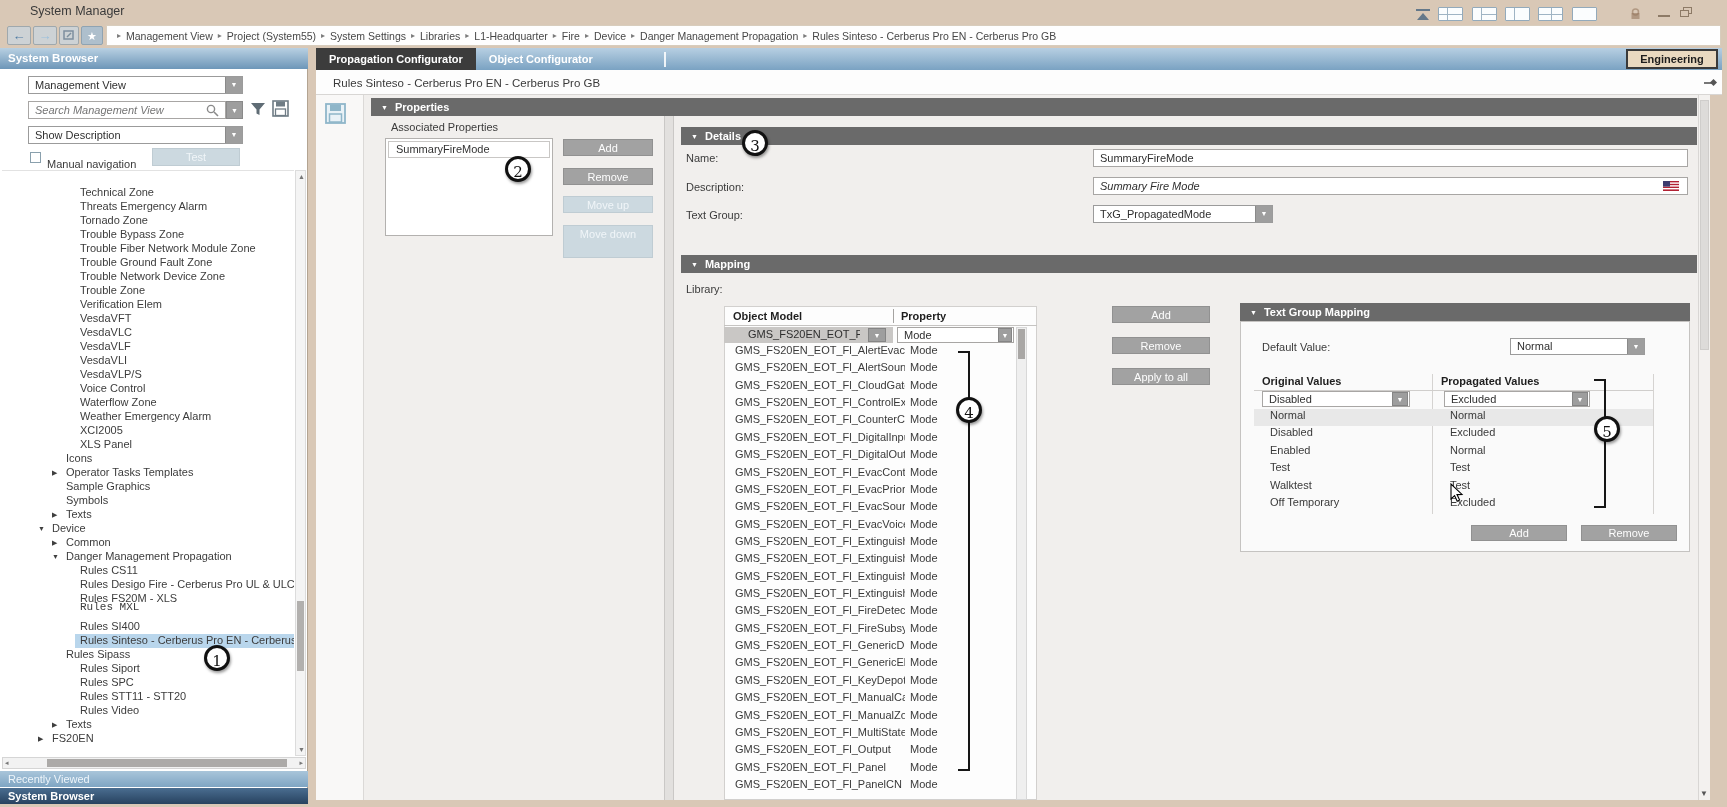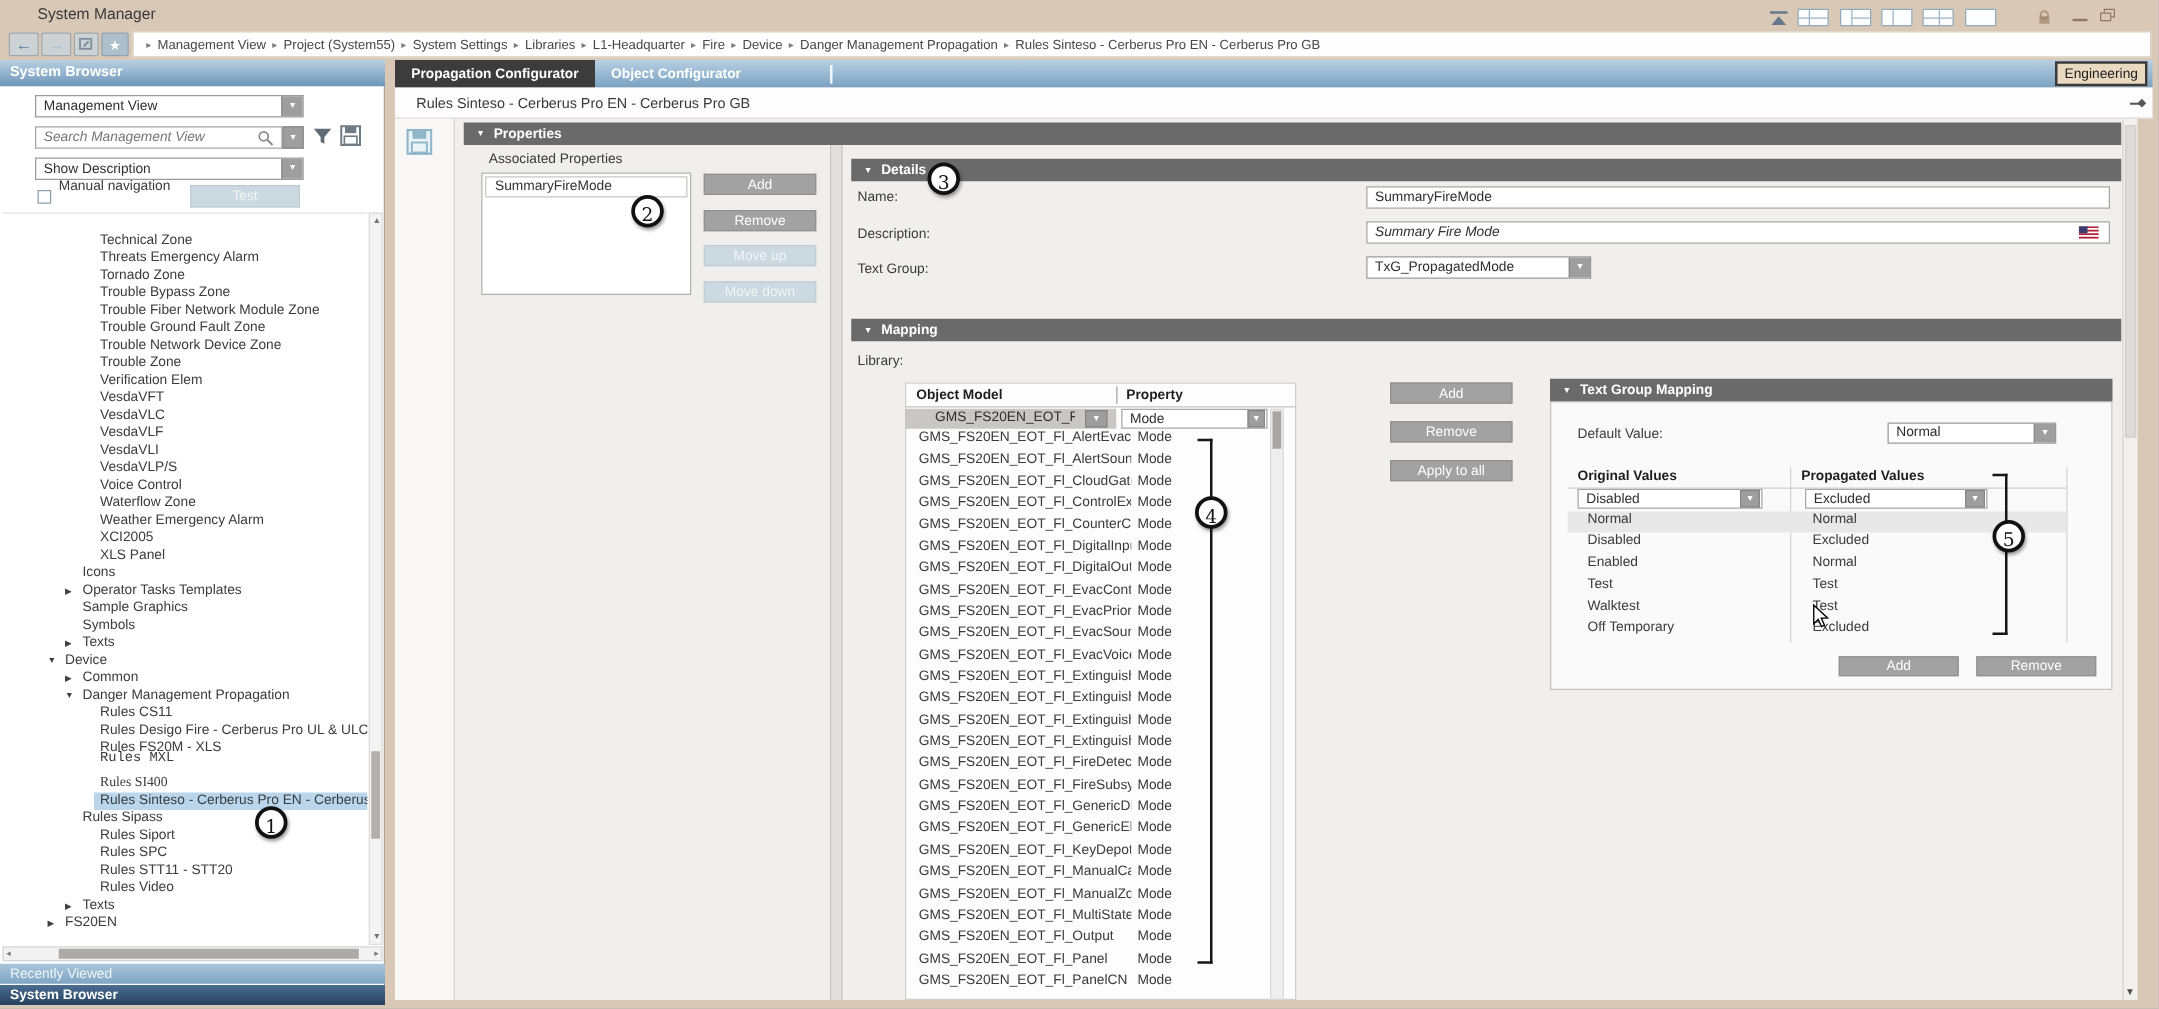--- a/index.html
+++ b/index.html
@@ -56,22 +56,22 @@
                 color:#eef5fa; font-size:11px; line-height:16px; padding-left:8px; }
   .bar-sysbrowser { left:0; top:788px; width:308px; height:16px; background:linear-gradient(#4a6d90,#27425f);
                 color:#fff; font-weight:bold; font-size:11px; line-height:16px; padding-left:8px; }
 
   
   .tabbar { left:316px; top:48px; width:1406px; height:22px; background:linear-gradient(#b7cfe2,#7aa2c2);
             display:flex; align-items:stretch; }
   .tab { font-size:11px; font-weight:bold; color:#fff; line-height:22px; padding:0 13px; white-space:nowrap; }
   .tab.active { background:#3c3c3c; }
   .tab-sep { width:2px; height:15px; background:rgba(255,255,255,.85); margin:4px 0 0 58px; }
-  .tab-eng { position:absolute; right:4px; top:1px; height:20px; width:74px; background:#e9d9c0;
-             border:2px solid #3a3a3a; color:#1d1d1d; font-weight:normal; font-size:11px; text-align:center;
+  .tab-eng { position:absolute; right:4px; top:1px; height:20px; width:92px; background:#e9d9c0;
+             border:2px solid #3a3a3a; color:#1d1d1d; font-weight:bold; font-size:11px; text-align:center;
              line-height:16px; }
   .title-row { left:316px; top:70px; width:1406px; height:25px; background:#fdfdfd; border-bottom:1px solid #d8d6d4; }
   .main-title { left:333px; top:77px; font-size:11.5px; color:#3a3a3a; }
   .left-strip { left:316px; top:95px; width:47px; height:705px; background:#f9f8f7; }
   .editor { left:363px; top:95px; width:1335px; height:705px; background:#f1efed; border-left:1px solid #dbd9d7; }
   .sec-header { position:absolute; height:18px; background:#6a6a6a; color:#fff; font-size:11px; font-weight:bold;
                 line-height:18px; }
   .sec-header .tri { font-size:7px; margin:0 7px 0 10px; position:relative; top:-1px; }
   .splitter { left:664px; top:116px; width:10px; height:684px; background:#e2e0de;
               border-left:1px solid #cac8c6; border-right:1px solid #cac8c6; }
@@ -211,21 +211,21 @@
     <rect x="4" y="1.5" width="9" height="5" fill="#6f7c85"></rect>
     <rect x="3.5" y="9" width="10" height="6.5" fill="none" stroke="#6f7c85" stroke-width="1.3"></rect>
   </svg>
 
   <div class="combo" style="left:28px; top:126px; width:215px;">
     <span>Show Description</span>
     <span class="dd-btn">▼</span>
   </div>
 
   <div class="checkbox" style="left:30px; top:152px;"></div>
-  <div class="lbl" style="left:47px; top:143px;">Manual navigation</div>
+  <div class="lbl" style="left:47px; top:158px;">Manual navigation</div>
   <div class="btn disabled" style="left:152px; top:148px; width:88px; height:18px; line-height:17px;"><span>Test</span></div>
 
   <div class="abs" id="tree">
       <div class="tree-row" style="top: 15px;">
         <span class="tree-label" style="left: 78px;">Technical Zone</span>
       </div>
       <div class="tree-row" style="top: 29px;">
         <span class="tree-label" style="left: 78px;">Threats Emergency Alarm</span>
       </div>
       <div class="tree-row" style="top: 43px;">
@@ -314,21 +314,21 @@
       <div class="tree-row" style="top: 407px;">
         <span class="tree-label" style="left: 78px;">Rules Desigo Fire - Cerberus Pro UL &amp; ULC</span>
       </div>
       <div class="tree-row" style="top: 421px;">
         <span class="tree-label" style="left: 78px;">Rules FS20M - XLS</span>
       </div>
       <div class="tree-row" style="top: 430px; font-family: Liberation Mono, monospace;">
         <span class="tree-label" style="left: 78px;">Rules MXL</span>
       </div>
       <div class="tree-row" style="top: 449px;">
-        <span class="tree-label" style="left: 78px; font-family: Liberation Serif, serif;">Rules SI400</span>
+        <span class="tree-label" style="left: 78px;">Rules SI400</span>
       </div>
       <div class="tree-row selected" style="top: 463px;">
         <span class="tree-label" style="left: 78px;">Rules Sinteso - Cerberus Pro EN - Cerberus Pro GB</span>
       </div>
       <div class="tree-row" style="top: 477px;">
         <span class="tree-label" style="left: 64px;">Rules Sipass</span>
       </div>
       <div class="tree-row" style="top: 491px;">
         <span class="tree-label" style="left: 78px;">Rules Siport</span>
       </div>
@@ -395,21 +395,21 @@
   <div class="sec-header" style="left:371px; top:98px; width:1326px;">
     <span class="tri">▼</span><span>Properties</span>
   </div>
   <div class="lbl" style="left:391px; top:121px;">Associated Properties</div>
   <div class="abs listbox">
     <div class="listitem">SummaryFireMode</div>
   </div>
   <div class="btn" style="left:563px; top:139px; width:90px; height:17px; line-height:16px;"><span>Add</span></div>
   <div class="btn" style="left:563px; top:168px; width:90px; height:17px; line-height:16px;"><span>Remove</span></div>
   <div class="btn disabled" style="left:563px; top:196px; width:90px; height:17px; line-height:16px;"><span>Move up</span></div>
-  <div class="btn disabled" style="left:563px; top:225px; width:90px; height:17px; line-height:16px;"><span>Move down</span></div>
+  <div class="btn disabled" style="left:563px; top:225px; width:90px; height:33px; line-height:16px;"><span>Move down</span></div>
 
   <div class="abs splitter"></div>
 
   <div class="sec-header" style="left:681px; top:127px; width:1016px;">
     <span class="tri">▼</span><span>Details</span>
   </div>
   <div class="lbl" style="left:686px; top:152px;">Name:</div>
   <input class="txt abs" style="left: 1093px; top: 149px; width: 595px;" value="SummaryFireMode">
   <div class="lbl" style="left:686px; top:181px;">Description:</div>
   <input class="txt abs" style="left: 1093px; top: 177px; width: 595px; font-style: italic;" value="Summary Fire Mode">

